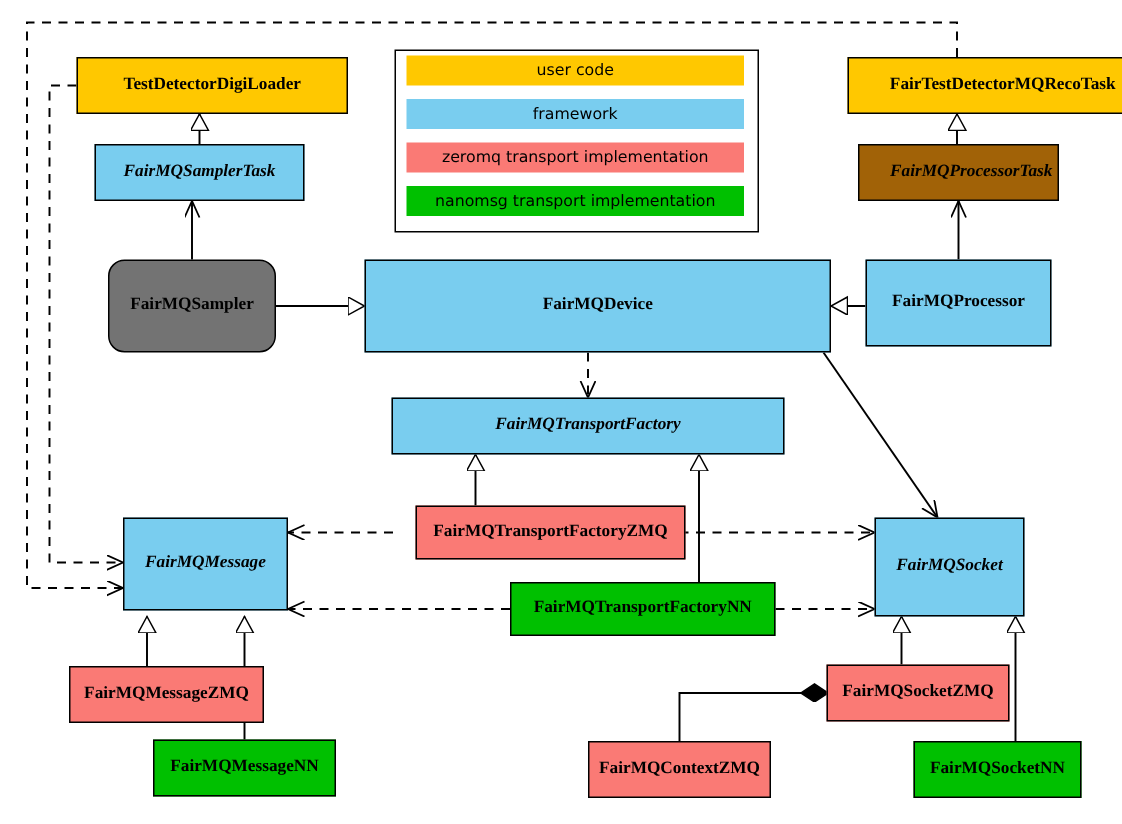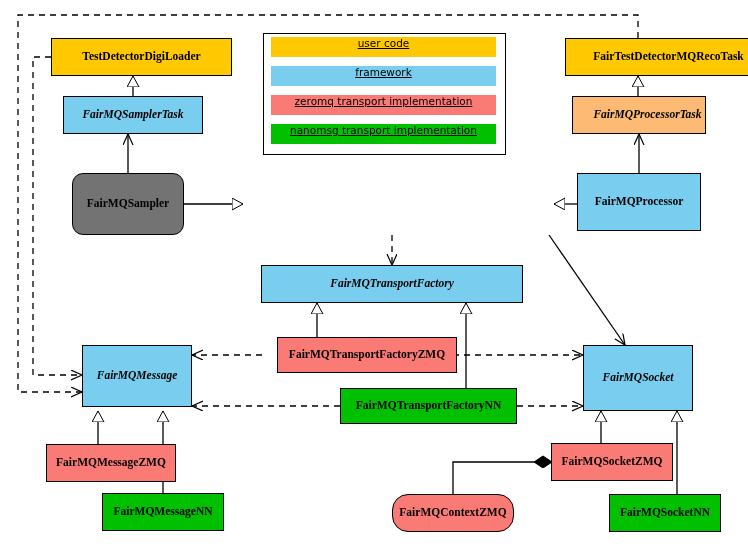--- a/index.html
+++ b/index.html
@@ -6,22 +6,22 @@
   body{width:748px;height:549px;overflow:hidden;
        font-family:"DejaVu Sans","Liberation Sans",sans-serif;}
   #stage{position:relative;width:748px;height:549px;background:#fff;}
   svg#wires{position:absolute;left:0;top:0;width:748px;height:549px;}
   .node{position:absolute;box-sizing:border-box;border:1px solid #000;
         display:flex;align-items:center;justify-content:center;text-align:center;
         font-size:11.5px;font-weight:bold;color:#000;line-height:1.15;font-family:Liberation Serif, serif;}
   .node.abstract{font-style:italic;}
   .legend-box{position:absolute;box-sizing:border-box;border:1px solid #000;background:#fff;}
   .legend-row{position:absolute;box-sizing:border-box;
-        display:flex;align-items:flex-start;justify-content:center;
-        font-size:10.5px;font-weight:normal;color:#000;text-decoration:underline;}
+        display:flex;align-items:center;justify-content:center;
+        font-size:10.5px;font-weight:normal;color:#000;}
 </style>
 </head>
 <body>
 
 <div id="stage">
 
   <svg id="wires" viewBox="0 0 748 549" xmlns="http://www.w3.org/2000/svg">
     <defs>
       <marker id="tri" markerWidth="16" markerHeight="16" refX="11" refY="6" orient="auto" markerUnits="userSpaceOnUse">
         <path d="M0,0 L11,6 L0,12 z" fill="#fff" stroke="#000" stroke-width="1"></path>
@@ -100,53 +100,56 @@
 
   <div class="node" style="left:51px;top:38px;width:181px;height:38px;background:#FFC800;">
     <span>TestDetectorDigiLoader</span>
   </div>
   <div class="node abstract" style="left:63px;top:96px;width:140px;height:38px;background:#79CDEF;">
     <span>FairMQSamplerTask</span>
   </div>
   <div class="node" style="left:72px;top:173px;width:112px;height:62px;background:#737373;border-radius:11px;">
     <span>FairMQSampler</span>
   </div>
+  <div class="node" style="left:243px;top:173px;width:311px;height:62px;background:#79CDEF;">
+    <span>FairMQDevice</span>
+  </div>
   <div class="node" style="left:533px;top:38px;width:207px;height:38px;background:#FFC800;margin-left:32px;">
     <span>FairTestDetectorMQRecoTask</span>
   </div>
-  <div class="node abstract" style="left:572px;top:96px;width:134px;height:38px;background:#fdba74;padding-left:17px;">
+  <div class="node abstract" style="left:572px;top:96px;width:134px;height:38px;background:#a16207;padding-left:17px;">
     <span>FairMQProcessorTask</span>
   </div>
   <div class="node" style="left:577px;top:173px;width:124px;height:58px;background:#79CDEF;">
     <span>FairMQProcessor</span>
   </div>
   <div class="node abstract" style="left:261px;top:265px;width:262px;height:38px;background:#79CDEF;">
     <span>FairMQTransportFactory</span>
   </div>
   <div class="node" style="left:277px;top:337px;width:180px;height:36px;background:#FA7A75;">
     <span>FairMQTransportFactoryZMQ</span>
   </div>
   <div class="node" style="left:340px;top:388px;width:177px;height:36px;background:#00C000;">
     <span>FairMQTransportFactoryNN</span>
   </div>
   <div class="node abstract" style="left:82px;top:345px;width:110px;height:62px;background:#79CDEF;">
     <span>FairMQMessage</span>
   </div>
-  <div class="node abstract" style="left:583px;top:345px;width:110px;height:66px;background:#79CDEF;">
+  <div class="node abstract" style="left:583px;top:345px;width:100px;height:66px;background:#79CDEF;">
     <span>FairMQSocket</span>
   </div>
   <div class="node" style="left:33px;top:444px;width:130px;height:38px;background:#FA7A75;margin-left:13px;">
     <span>FairMQMessageZMQ</span>
   </div>
   <div class="node" style="left:102px;top:493px;width:122px;height:38px;background:#00C000;">
     <span>FairMQMessageNN</span>
   </div>
   <div class="node" style="left:551px;top:443px;width:122px;height:38px;background:#FA7A75;">
     <span>FairMQSocketZMQ</span>
   </div>
-  <div class="node" style="left:392px;top:494px;width:122px;height:38px;background:#FA7A75;border-radius:16px;">
+  <div class="node" style="left:392px;top:494px;width:122px;height:38px;background:#FA7A75;">
     <span>FairMQContextZMQ</span>
   </div>
   <div class="node" style="left:609px;top:494px;width:112px;height:38px;background:#00C000;">
     <span>FairMQSocketNN</span>
   </div>
 
 </div>
 
 </body></html>

